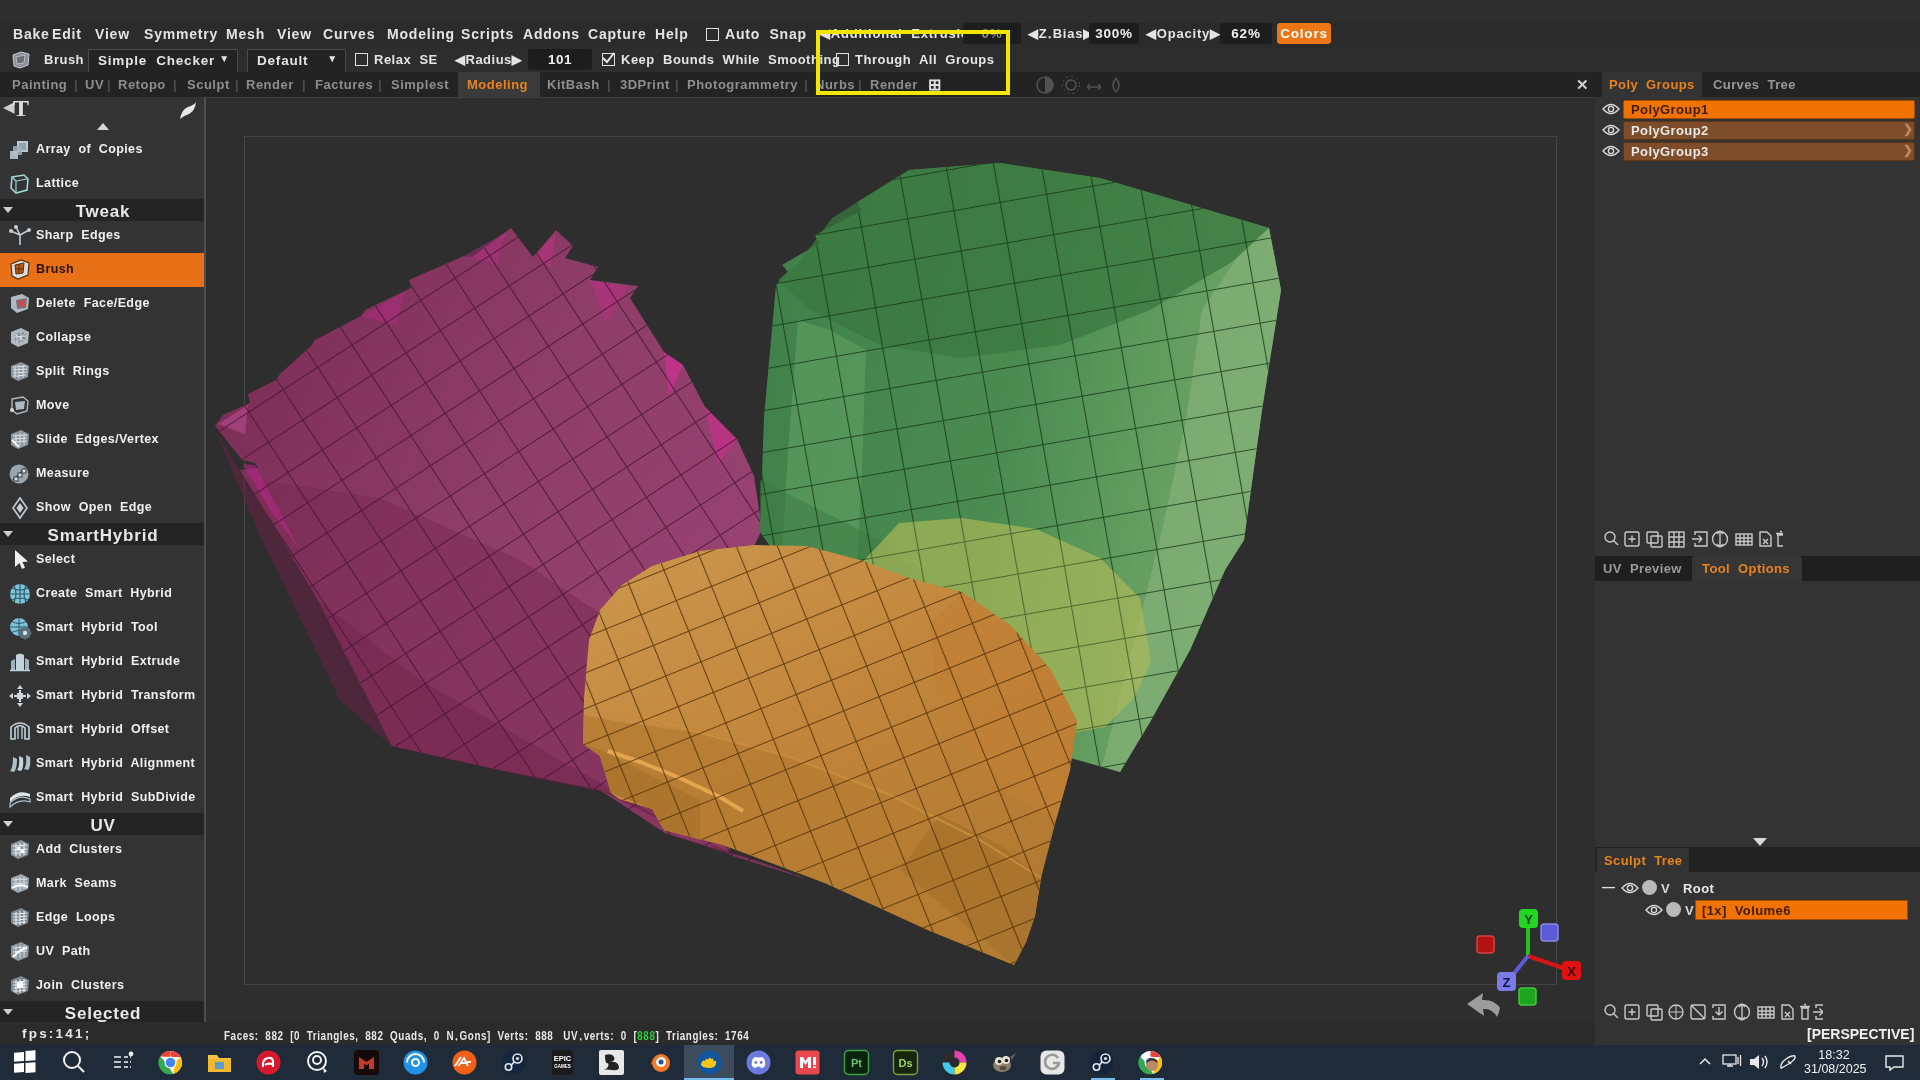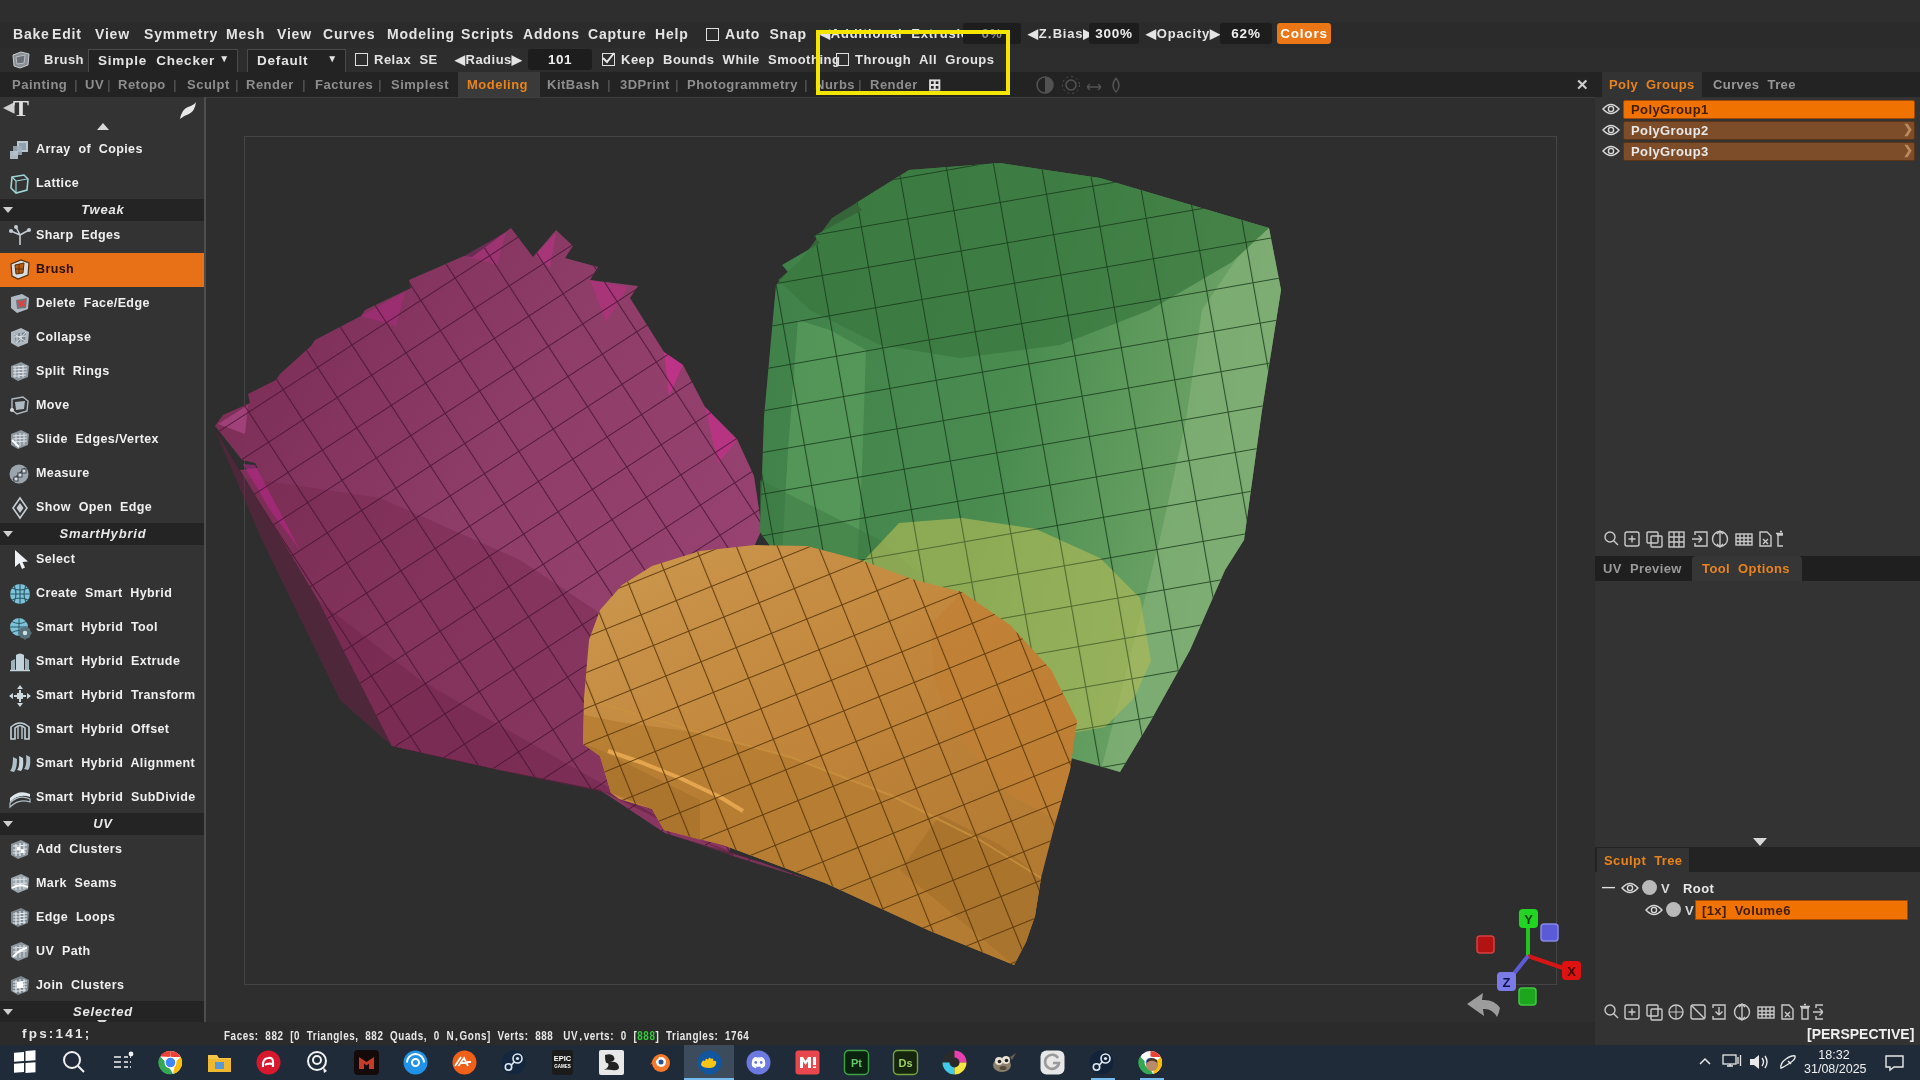--- a/index.html
+++ b/index.html
@@ -38,21 +38,21 @@
 
 #leftpanel { left:0; top:97px; width:206px; height:925px; background:#333333; }
 #viewport { left:206px; top:97px; width:1389px; height:925px; background:#2e2e2e; }
 #rightpanel { left:1595px; top:97px; width:325px; height:948px; background:#333333; }
 
 .lrow { position:absolute; left:0; width:230px; height:34px; white-space:nowrap; color:#f0f0f0;
   font-size:12.5px; font-weight:bold; letter-spacing:0.4px; }
 .lrow .txt { position:absolute; left:36px; top:9px; }
 .lrow svg { position:absolute; left:7px; top:4px; }
 .lsec { position:absolute; left:0; width:206px; height:22px; background:#242424; color:#e8e8e8;
-  font-size:13px; font-weight:bold; letter-spacing:0.8px; text-align:center;font-style:italic; }
+  font-size:17px; font-weight:bold; letter-spacing:0.8px; text-align:center; }
 .lsec .st { position:relative; top:3px; }
 .lsec .tri { position:absolute; left:3px; top:8px; width:0; height:0;
   border-left:5px solid transparent; border-right:5px solid transparent; border-top:6px solid #cfcfcf; }
 
 
 #statusbar { left:0; top:1022px; width:1595px; height:23px; background:#2b2b2b; color:#e8e8e8;
   font-size:13.5px; font-weight:bold; letter-spacing:0.8px; }
 
 
 #taskbar { left:0; top:1045px; width:1920px; height:35px; background:#1f2b38; }

